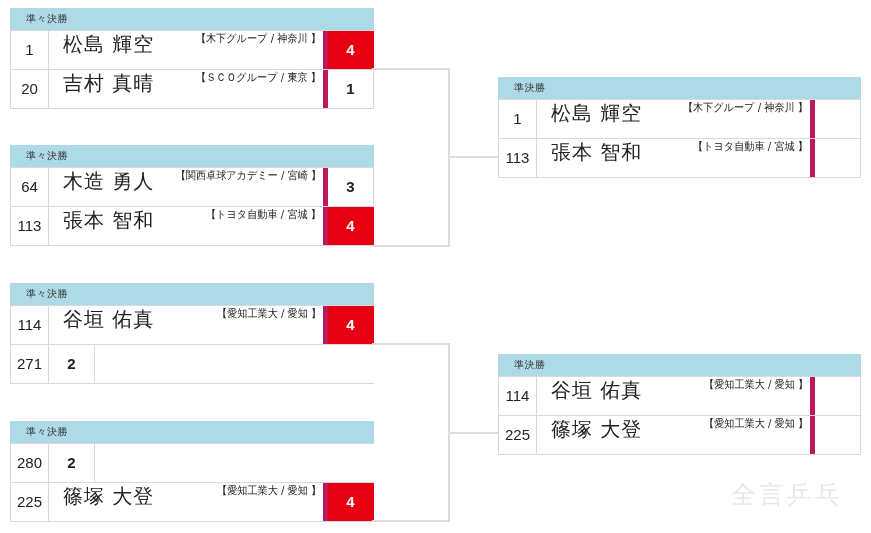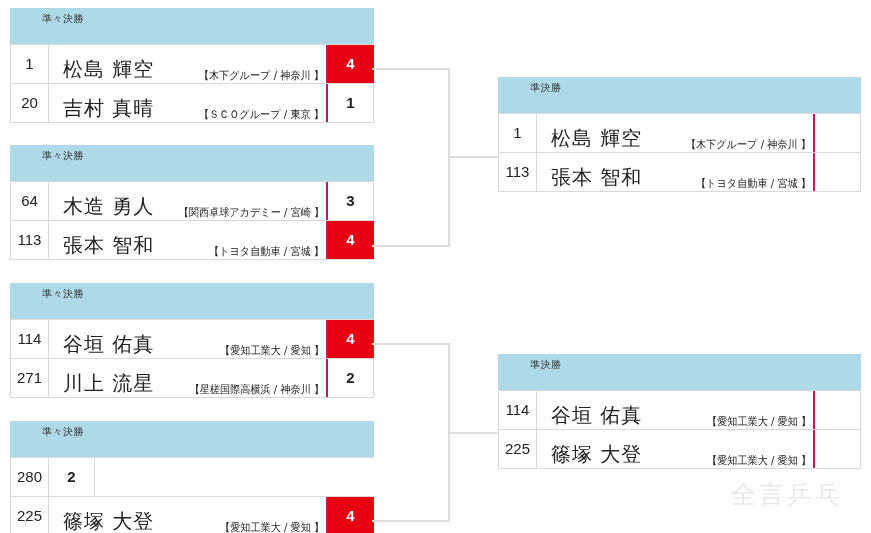--- a/index.html
+++ b/index.html
@@ -21,26 +21,26 @@
   }
 
   
   .match {
     position: absolute;
     box-sizing: border-box;
     background: #ffffff;
   }
   .match-header {
     box-sizing: border-box;
-    height: 36px;
+    height: 22px;
     background: #aed9e6;
     color: #333333;
     font-size: 10px;
     line-height: 22px;
-    padding-left: 32px;
+    padding-left: 16px;
     letter-spacing: 0.5px;
     white-space: nowrap;
   }
   .match-rows {
     box-sizing: border-box;
     border-left: 1px solid #d9d9d9;
     border-top: 1px solid #d9d9d9;
   }
   .player-row {
     display: flex;
@@ -55,23 +55,23 @@
     border-right: 1px solid #d9d9d9;
     text-align: center;
     font-size: 15px;
     color: #222222;
     line-height: 38px;
     font-family: "Liberation Sans", sans-serif;
   }
   .cell-body {
     box-sizing: border-box;
     flex: 1 1 auto;
-    border-right: 2px solid #be185d;
+    border-right: 5px solid #be185d;
     display: flex;
-    align-items: flex-end;
+    align-items: flex-start;
     overflow: hidden;
     position: relative;
   }
   .player-name {
     font-size: 20px;
     color: #222222;
     white-space: nowrap;
     padding-left: 14px;
     letter-spacing: 1px;
     font-family: "DejaVu Sans", "Liberation Sans", sans-serif;
@@ -181,24 +181,20 @@
       <div class="player-row">
         <div class="cell-seed">114</div>
         <div class="cell-body">
           <span class="player-name">谷垣 佑真</span>
           <span class="player-affil">【愛知工業大 / 愛知 】</span>
         </div>
         <div class="cell-score winner">4</div>
       </div>
       <div class="player-row">
         <div class="cell-seed">271</div>
-        <div class="cell-body">
-          <span class="player-name">川上 流星</span>
-          <span class="player-affil">【星槎国際高横浜 / 神奈川 】</span>
-        </div>
         <div class="cell-score">2</div>
       </div>
     </div>
   </div>
 
   <div class="match" style="left:10px; top:421px; width:364px;">
     <div class="match-header">準々決勝</div>
     <div class="match-rows">
       <div class="player-row">
         <div class="cell-seed">280</div>

